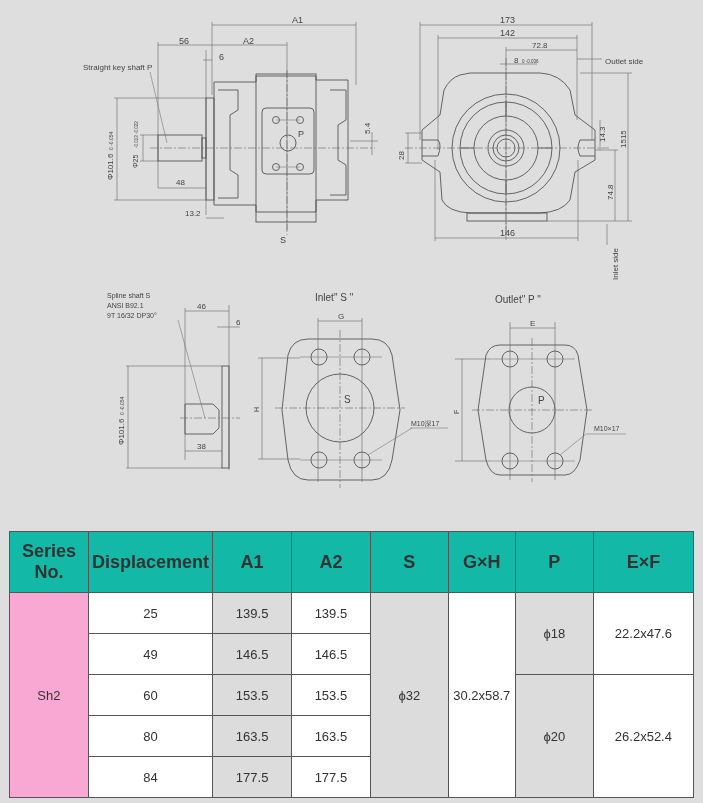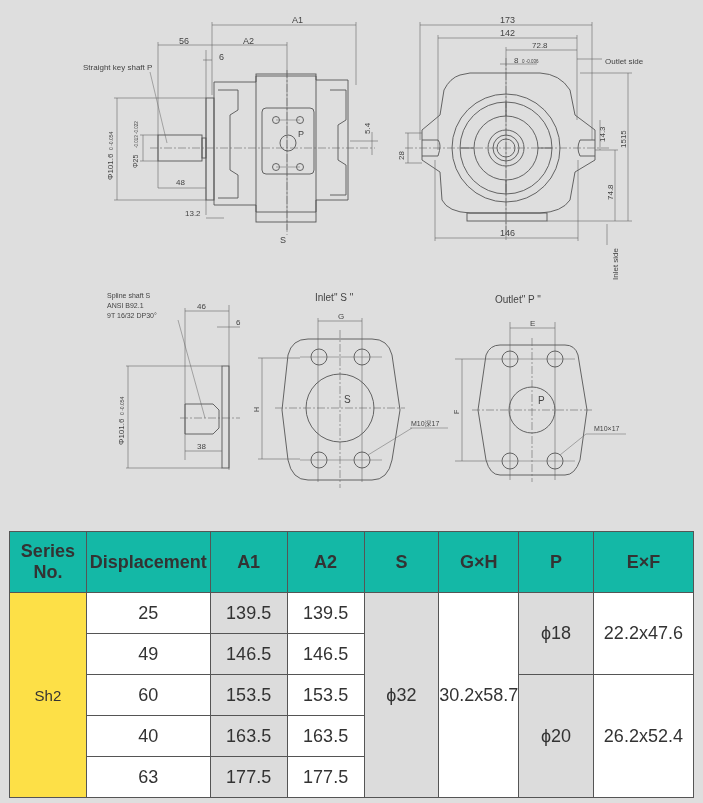--- a/index.html
+++ b/index.html
@@ -6,24 +6,24 @@
   body{width:703px;height:803px;background:#dedede;position:relative;overflow:hidden;font-family:"Liberation Sans",sans-serif;color:#333;}
   #drawing{position:absolute;left:0;top:0;width:703px;height:510px;}
   #drawing text{font-family:"Liberation Sans",sans-serif;fill:#444;}
   .ln{stroke:#555;stroke-width:0.9;fill:none;}
   .thin{stroke:#777;stroke-width:0.6;fill:none;}
   .ctr{stroke:#666;stroke-width:0.6;fill:none;stroke-dasharray:8 2 2 2;}
   .dim{stroke:#666;stroke-width:0.6;fill:none;}
   table{position:absolute;left:9px;top:531px;width:685px;height:264px;border-collapse:collapse;border:1.2px solid #666;}
   td,th{border:1px solid #555;text-align:center;vertical-align:middle;font-weight:normal;color:#333;padding:0;}
   th{background:#14b8a6;font-size:18px;height:60px;font-weight:bold;}
-  td{font-size:18px;height:40px;}
+  td{font-size:13px;height:40px;}
   .w{background:#ffffff;}
   .g{background:#dcdcdc;}
-  .series{font-size:15px;background:#fde047;}
+  .series{font-size:13px;background:#f9a8d4;}
 </style>
 </head>
 <body>
 
 <svg id="drawing" viewBox="0 0 703 510" xmlns="http://www.w3.org/2000/svg">
 
   <g>
 
     <line class="dim" x1="212" y1="25" x2="356" y2="25"></line>
     <line class="dim" x1="212" y1="22" x2="212" y2="95"></line>
@@ -242,23 +242,23 @@
     <td class="w">146.5</td>
   </tr>
   <tr>
     <td class="w">60</td>
     <td class="g">153.5</td>
     <td class="w">153.5</td>
     <td rowspan="3" class="g">ϕ20</td>
     <td rowspan="3" class="w">26.2x52.4</td>
   </tr>
   <tr>
-    <td class="w">40</td>
+    <td class="w">80</td>
     <td class="g">163.5</td>
     <td class="w">163.5</td>
   </tr>
   <tr>
-    <td class="w">63</td>
+    <td class="w">84</td>
     <td class="g">177.5</td>
     <td class="w">177.5</td>
   </tr>
 </tbody>
   </table>
 
 </body></html>

